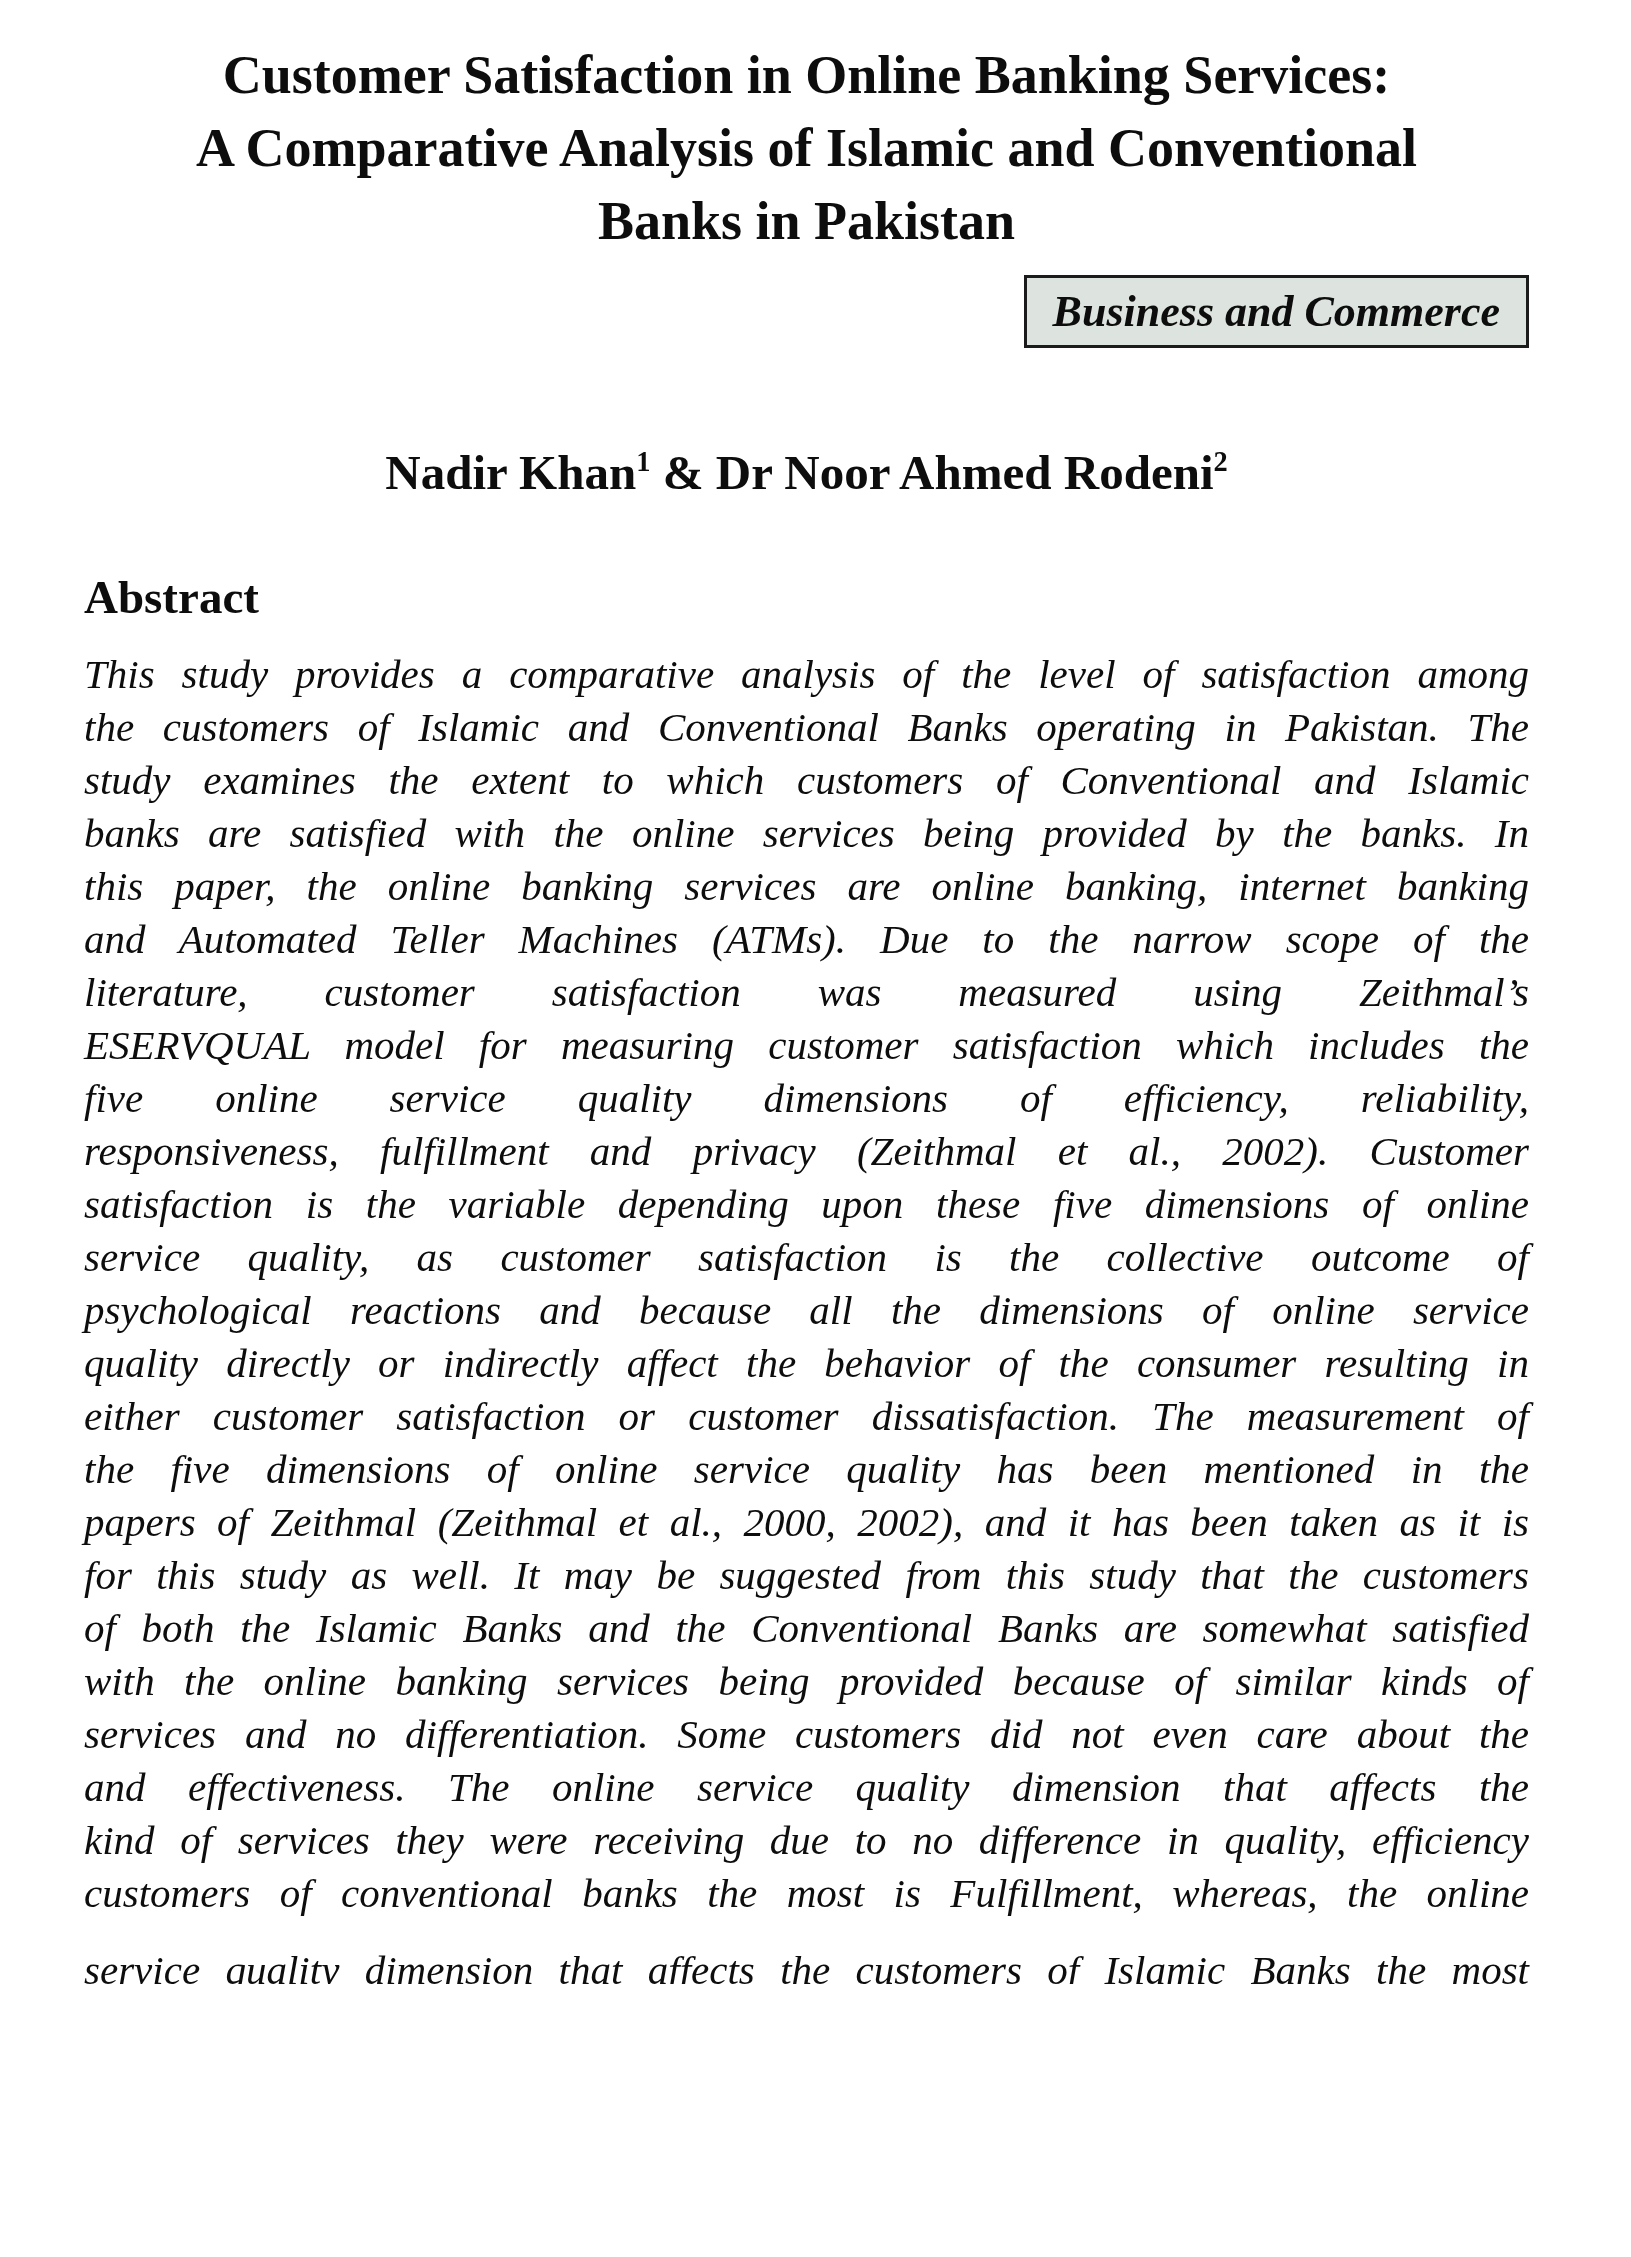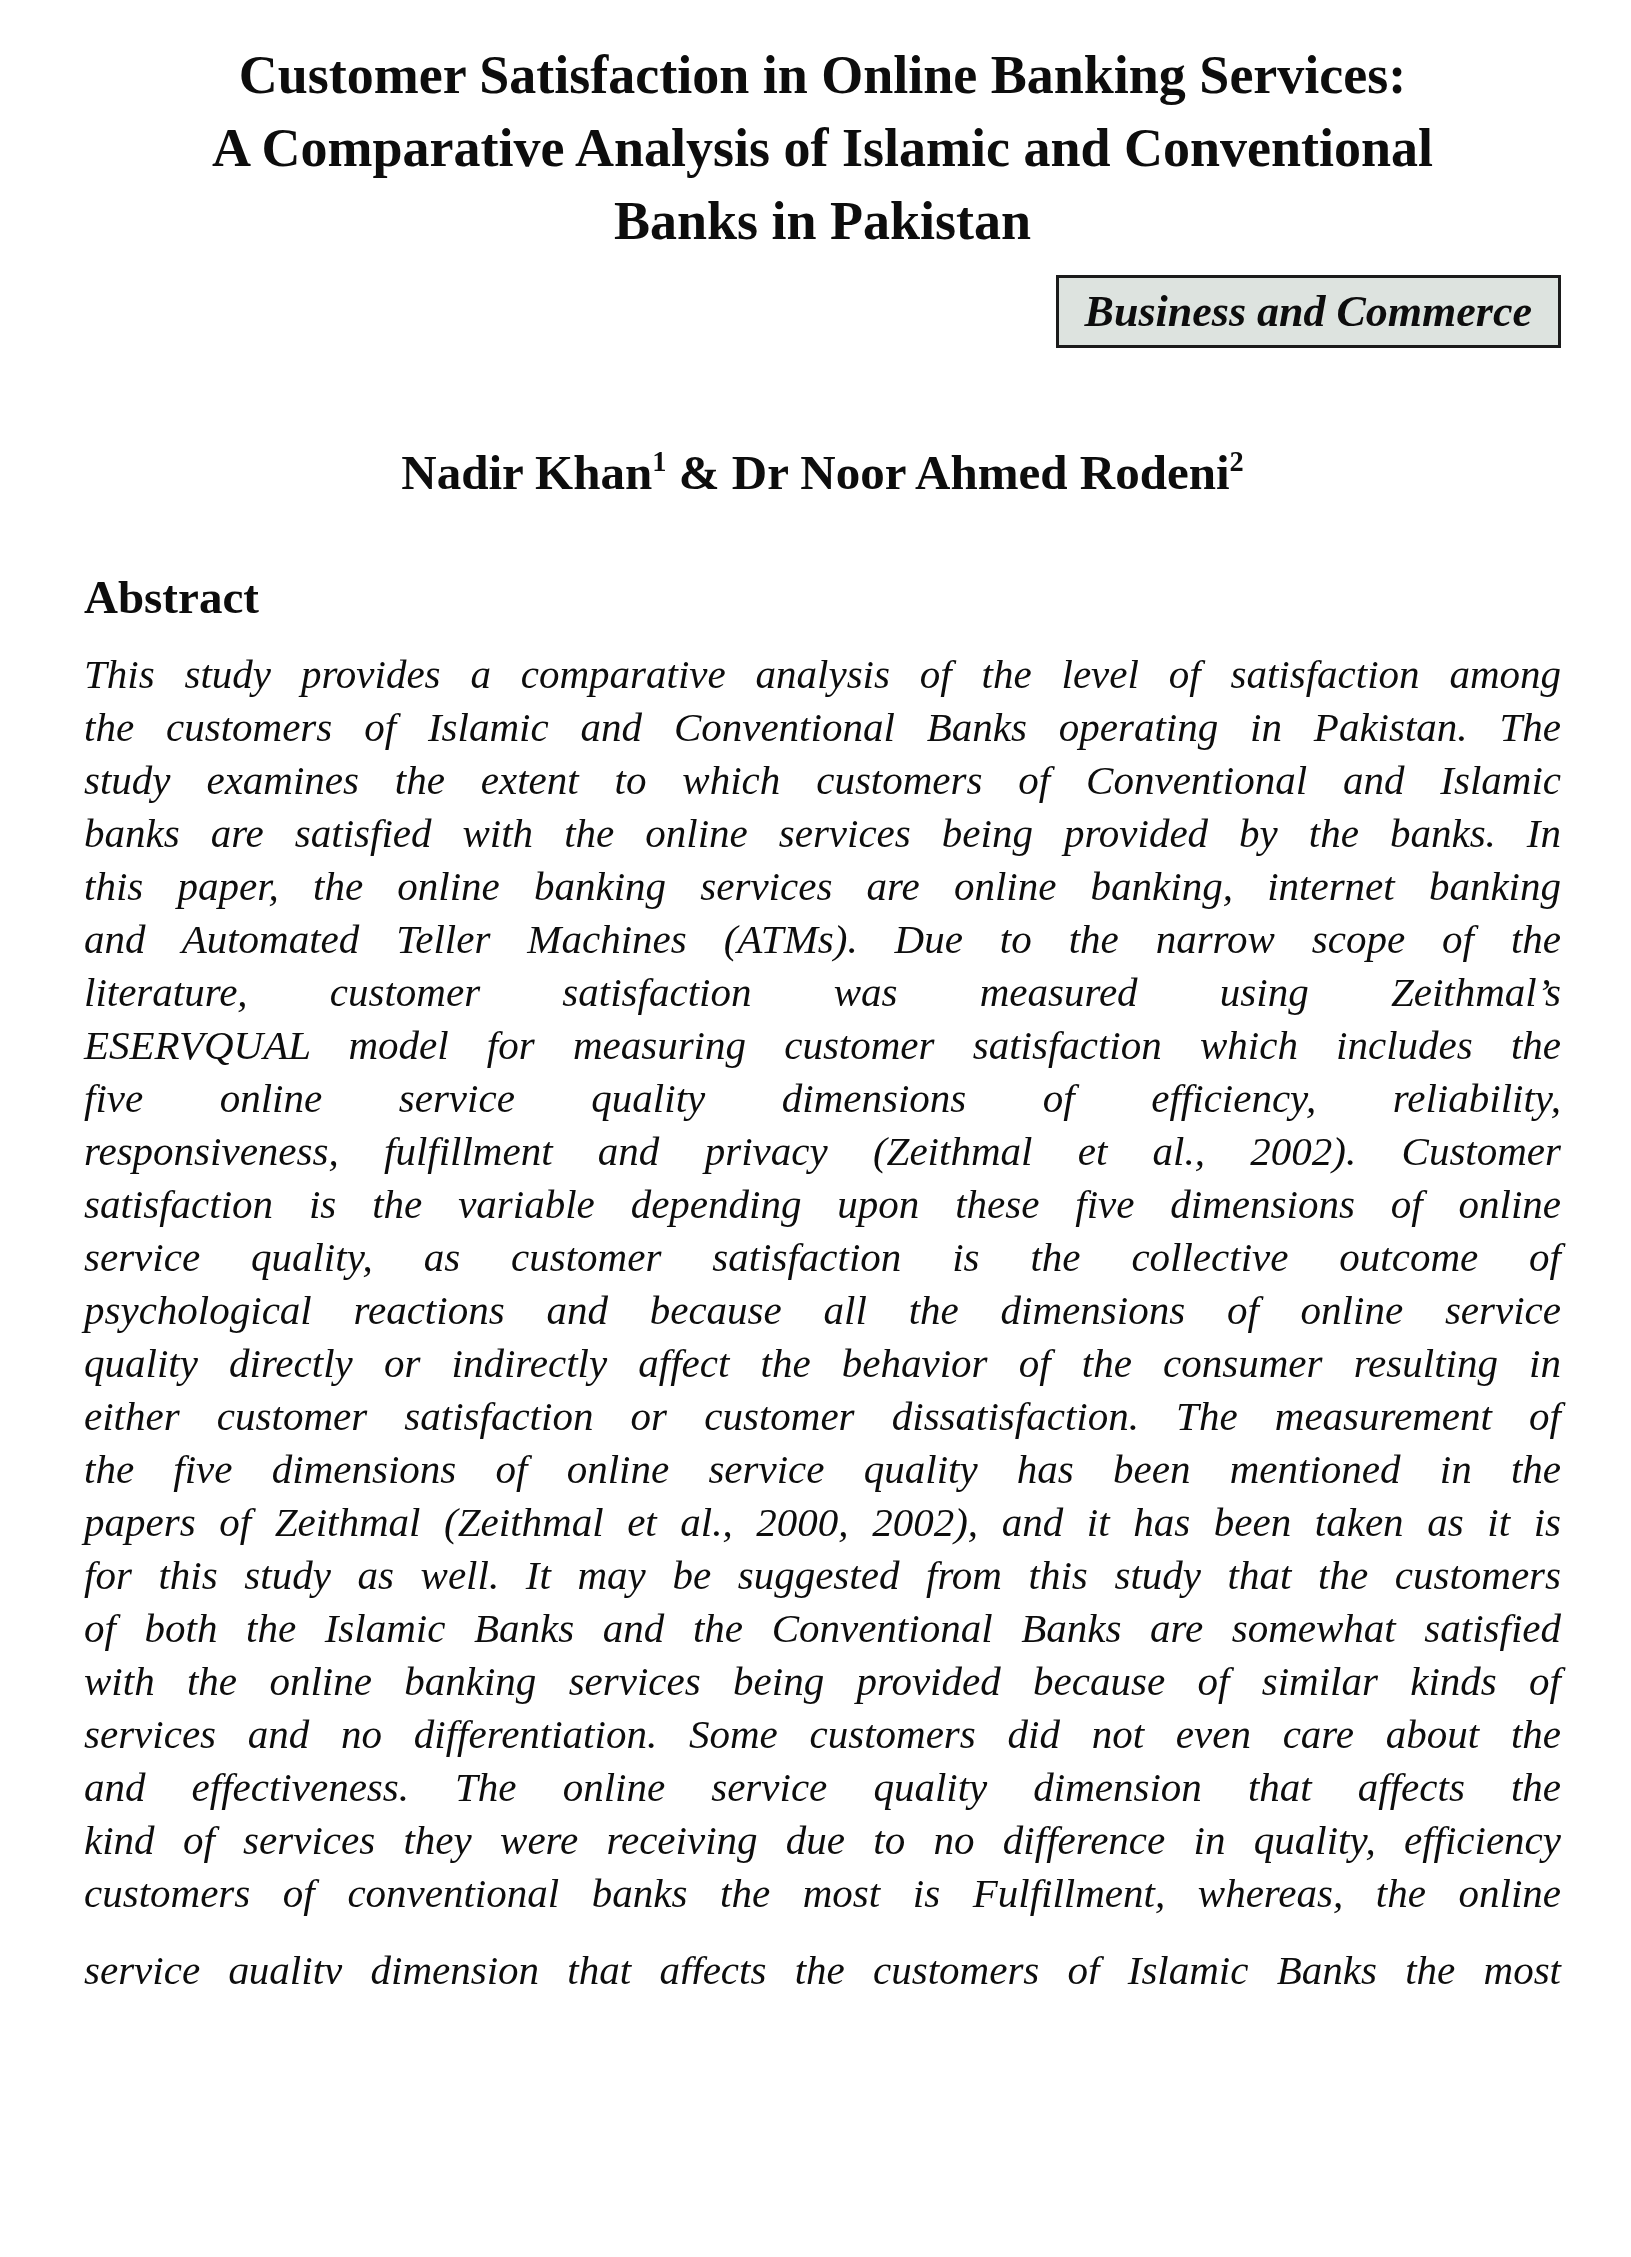--- a/index.html
+++ b/index.html
@@ -6,21 +6,21 @@
     --badge-bg:#dde3df;
     --badge-border:#1b1b1b;
     --text-color:#0d0d0d;
   }
   html,body{margin:0;padding:0;background:#ffffff;}
   .page{
     position:relative;
     width:1631px;height:1984px;
     box-sizing:border-box;
     background:#ffffff;
-    padding:39px 70px 0 84px;
+    padding:39px 102px 0 84px;
     font-family:"Liberation Serif","DejaVu Serif",serif;
     color:var(--text-color);
     overflow:hidden;
   }
   .title-block{
     font-weight:bold;
     font-size:54px;
     line-height:73px;
     text-align:center;
   }

